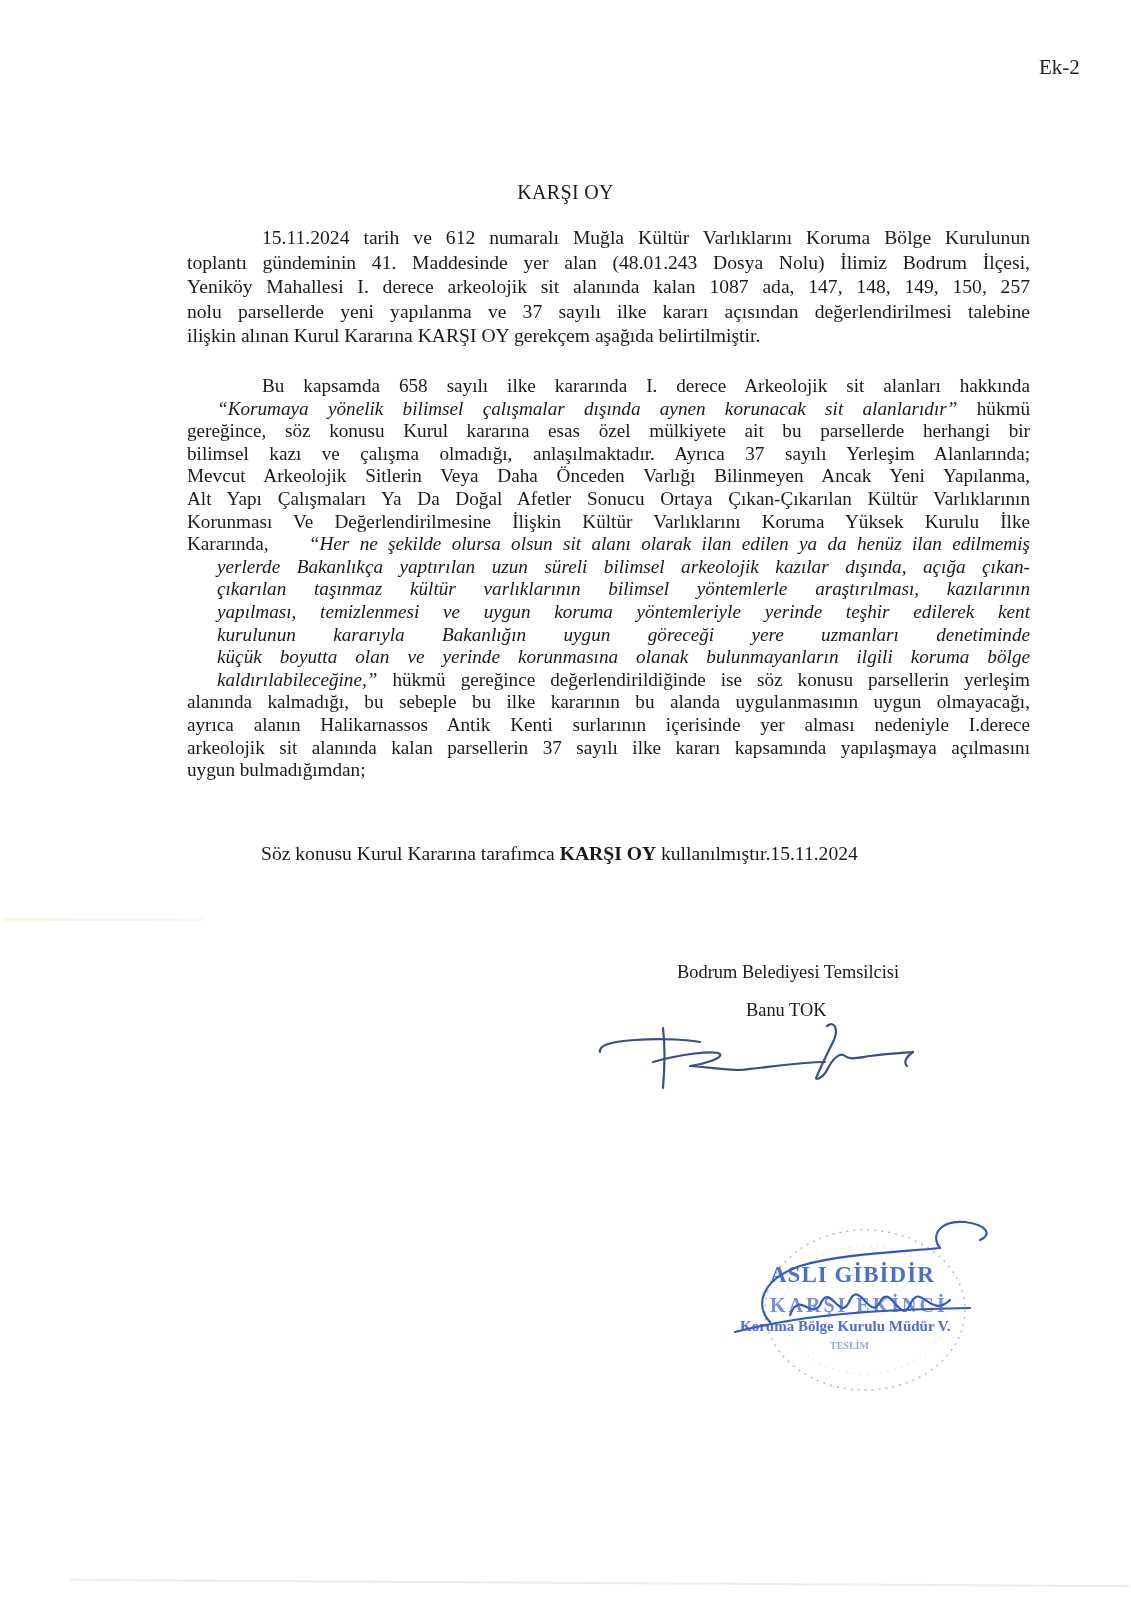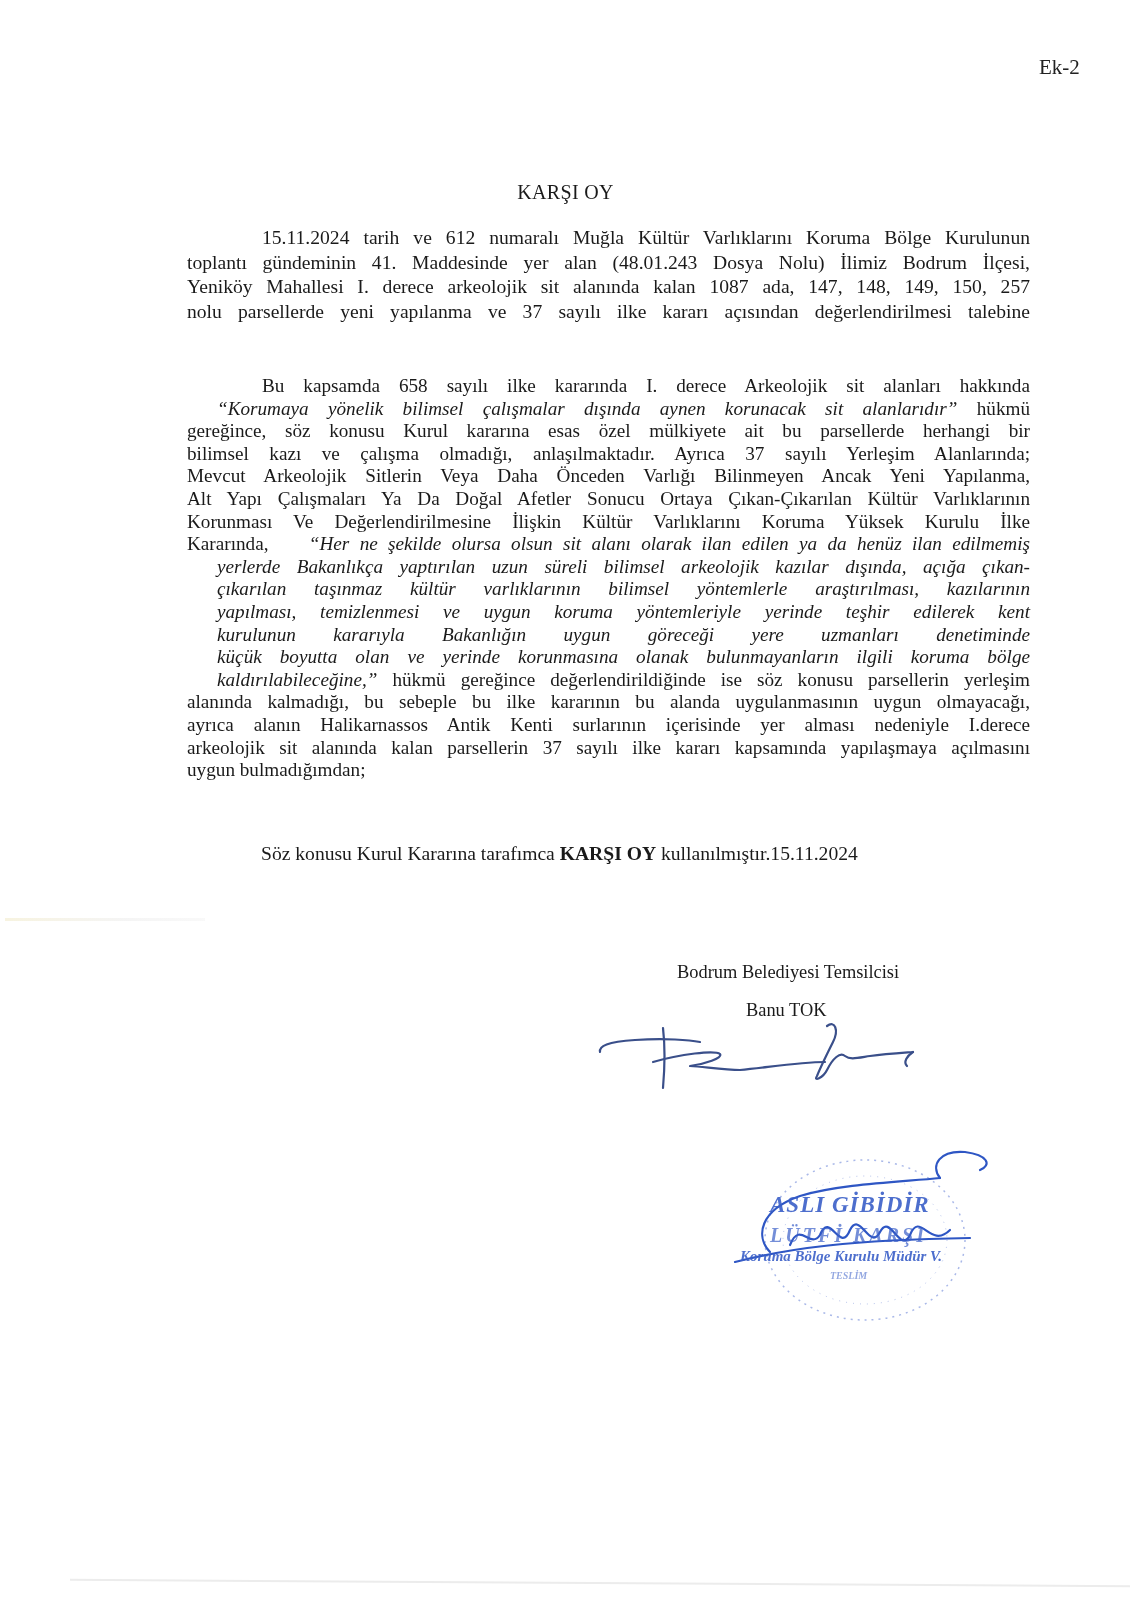--- a/index.html
+++ b/index.html
@@ -84,24 +84,23 @@
     .signature {
       position: absolute;
       left: 595px;
       top: 1020px;
       width: 330px;
       height: 70px;
     }
     .stamp {
       position: absolute;
       left: 730px;
-      top: 1140px;
+      top: 1210px;
       width: 260px;
       height: 190px;
-      font-style: italic;
     }
     .stamp-text {
       position: absolute;
       font-family: "Liberation Serif", serif;
       font-weight: bold;
       color: #3a5fc8;
       white-space: nowrap;
       opacity: 0.9;
     }
     .stamp-t1 { left: 40px; top: 52px; font-size: 23px; letter-spacing: 1px; }
@@ -132,20 +131,21 @@
 
 <div class="page-ref">Ek-2</div>
 
 <div class="title">KARŞI OY</div>
 
 <div class="para p1">
   <span class="line indent">15.11.2024 tarih ve 612 numaralı Muğla Kültür Varlıklarını Koruma Bölge Kurulunun</span>
   <span class="line">toplantı gündeminin 41. Maddesinde yer alan (48.01.243 Dosya Nolu) İlimiz Bodrum İlçesi,</span>
   <span class="line">Yeniköy Mahallesi I. derece arkeolojik sit alanında kalan 1087 ada, 147, 148, 149, 150, 257</span>
   <span class="line">nolu parsellerde yeni yapılanma ve 37 sayılı ilke kararı açısından değerlendirilmesi talebine</span>
+  <span class="line last"><span>ilişkin alınan Kurul Kararına </span><span>KARŞI OY</span><span> gerekçem aşağıda belirtilmiştir.</span></span>
 </div>
 
 <div class="para p2">
   <span class="line indent">Bu kapsamda 658 sayılı ilke kararında I. derece Arkeolojik sit alanları hakkında</span>
   <span class="line"><span class="i">“Korumaya yönelik bilimsel çalışmalar dışında aynen korunacak sit alanlarıdır”</span><span> hükmü</span></span>
   <span class="line">gereğince, söz konusu Kurul kararına esas özel mülkiyete ait bu parsellerde herhangi bir</span>
   <span class="line">bilimsel kazı ve çalışma olmadığı, anlaşılmaktadır. Ayrıca 37 sayılı Yerleşim Alanlarında;</span>
   <span class="line">Mevcut Arkeolojik Sitlerin Veya Daha Önceden Varlığı Bilinmeyen Ancak Yeni Yapılanma,</span>
   <span class="line">Alt Yapı Çalışmaları Ya Da Doğal Afetler Sonucu Ortaya Çıkan-Çıkarılan Kültür Varlıklarının</span>
   <span class="line">Korunması Ve Değerlendirilmesine İlişkin Kültür Varlıklarını Koruma Yüksek Kurulu İlke</span>
@@ -185,18 +185,18 @@
     <ellipse cx="135" cy="100" rx="100" ry="80" fill="none" stroke="#6f89d8" stroke-width="1.5" stroke-dasharray="2 5" opacity="0.6"></ellipse>
     <ellipse cx="135" cy="100" rx="82" ry="64" fill="none" stroke="#6f89d8" stroke-width="1" stroke-dasharray="1 6" opacity="0.5"></ellipse>
     <g fill="none" stroke="#2e56c4" stroke-width="2.2" stroke-linecap="round">
       <path d="M5,122 C60,108 120,100 240,98"></path>
       <path d="M40,112 C25,96 30,70 70,56 C110,44 170,42 210,38"></path>
       <path d="M210,38 C200,25 210,10 235,12 C258,15 262,25 250,30"></path>
       <path d="M60,105 C70,80 80,110 90,95 C100,70 110,115 120,90 C130,70 140,112 150,92 C160,72 170,115 180,95 C190,70 200,110 220,90"></path>
     </g>
   </svg>
   <div class="stamp-text stamp-t1">ASLI GİBİDİR</div>
-  <div class="stamp-text stamp-t2">LÜTFİ KARŞI</div>
+  <div class="stamp-text stamp-t2">KARŞI EKİNCİ</div>
   <div class="stamp-text stamp-t3">Koruma Bölge Kurulu Müdür V.</div>
   <div class="stamp-text stamp-t4">TESLİM</div>
 </div>
 
 <div class="scan-line-bottom"></div>
 
 </body></html>

